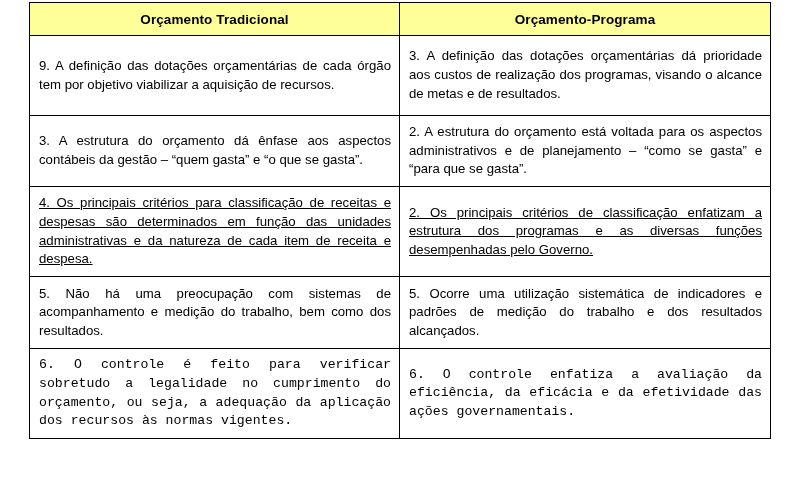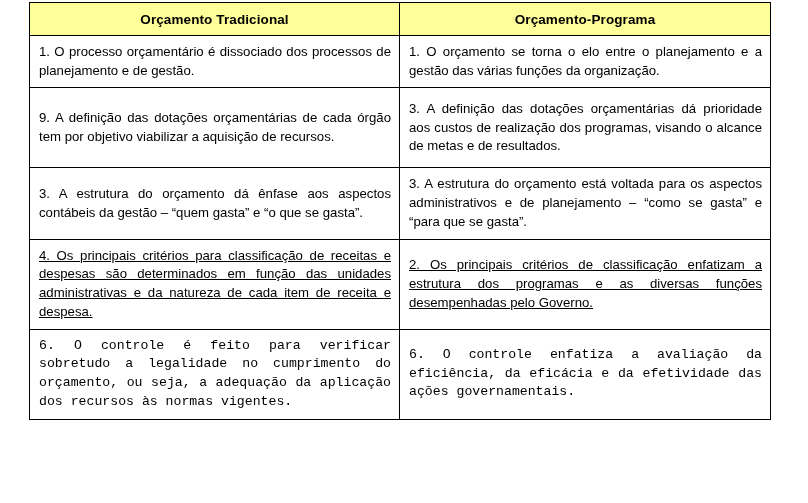--- a/index.html
+++ b/index.html
@@ -80,35 +80,35 @@
       <col class="col-left">
       <col class="col-right">
     </colgroup>
     <thead>
       <tr>
         <th class="header-cell">Orçamento Tradicional</th>
         <th class="header-cell">Orçamento-Programa</th>
       </tr>
     </thead>
     <tbody>
-      <tr class="r1">
-        <td class="body-cell">1. O processo orçamentário é dissociado dos processos de planejamento e de gestão.</td>
-        <td class="body-cell">1. O orçamento se torna o elo entre o planejamento e a gestão das várias funções da organização.</td>
-      </tr>
       <tr class="r2">
         <td class="body-cell">9. A definição das dotações orçamentárias de cada órgão tem por objetivo viabilizar a aquisição de recursos.</td>
         <td class="body-cell">3. A definição das dotações orçamentárias dá prioridade aos custos de realização dos programas, visando o alcance de metas e de resultados.</td>
       </tr>
       <tr class="r3">
         <td class="body-cell">3. A estrutura do orçamento dá ênfase aos aspectos contábeis da gestão – “quem gasta” e “o que se gasta”.</td>
-        <td class="body-cell">3. A estrutura do orçamento está voltada para os aspectos administrativos e de planejamento – “como se gasta” e “para que se gasta”.</td>
+        <td class="body-cell">2. A estrutura do orçamento está voltada para os aspectos administrativos e de planejamento – “como se gasta” e “para que se gasta”.</td>
       </tr>
       <tr class="r4">
         <td class="body-cell">4. Os principais critérios para classificação de receitas e despesas são determinados em função das unidades administrativas e da natureza de cada item de receita e despesa.</td>
         <td class="body-cell">2. Os principais critérios de classificação enfatizam a estrutura dos programas e as diversas funções desempenhadas pelo Governo.</td>
+      </tr>
+      <tr class="r5">
+        <td class="body-cell">5. Não há uma preocupação com sistemas de acompanhamento e medição do trabalho, bem como dos resultados.</td>
+        <td class="body-cell">5. Ocorre uma utilização sistemática de indicadores e padrões de medição do trabalho e dos resultados alcançados.</td>
       </tr>
       <tr class="r6">
         <td class="body-cell">6. O controle é feito para verificar sobretudo a legalidade no cumprimento do orçamento, ou seja, a adequação da aplicação dos recursos às normas vigentes.</td>
         <td class="body-cell">6. O controle enfatiza a avaliação da eficiência, da eficácia e da efetividade das ações governamentais.</td>
       </tr>
     </tbody>
   </table>
 
 </div>
 

